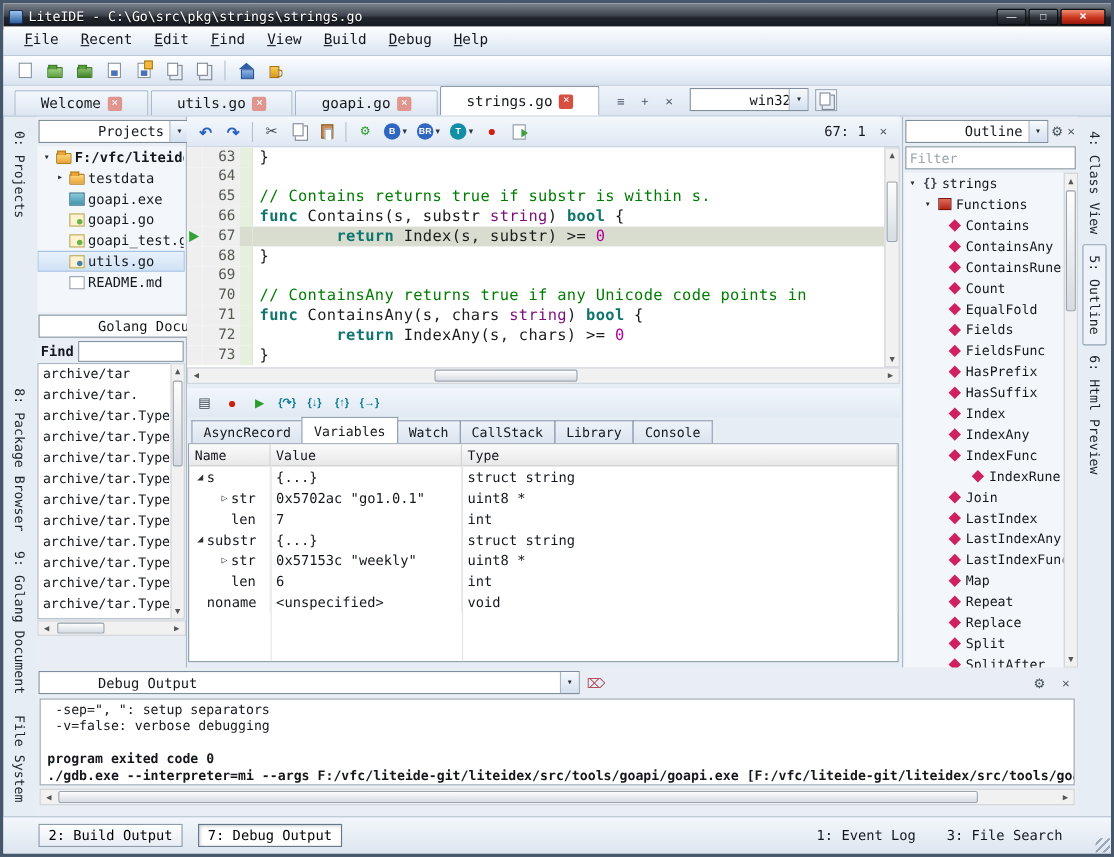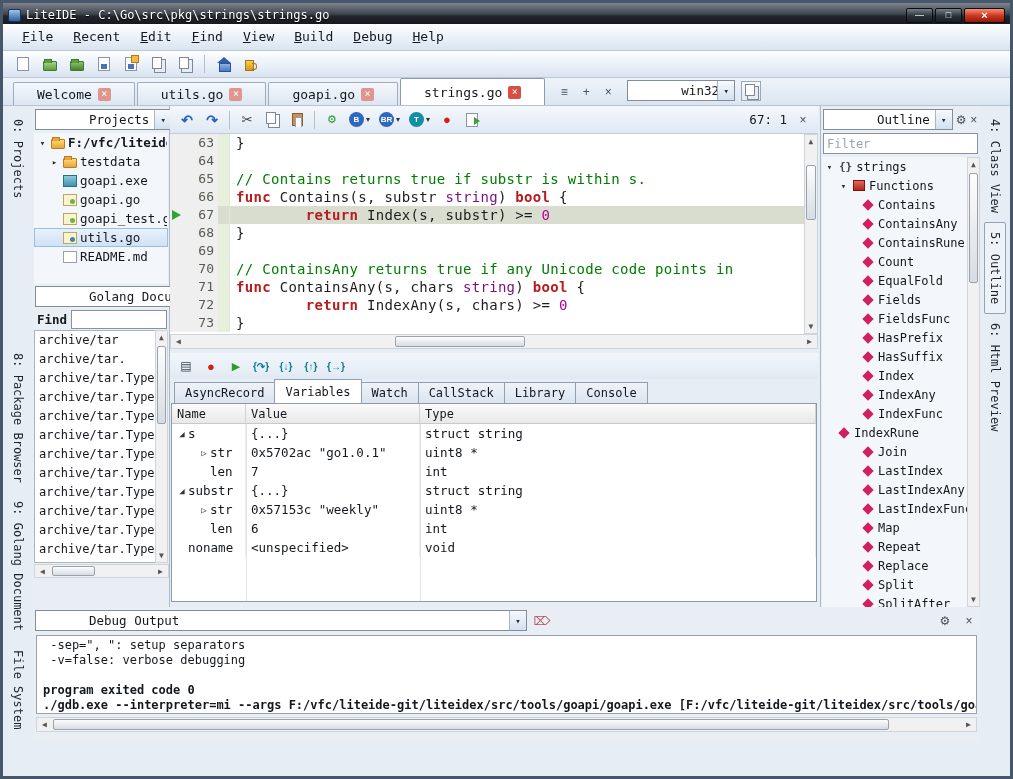--- a/index.html
+++ b/index.html
@@ -71,21 +71,21 @@
   .etoolbar{left:167px;top:103px;width:648px;height:28px;background:linear-gradient(#f4f8fc,#dfe8f3);border-bottom:1px solid #c0cddb;display:flex;align-items:center;gap:3px;padding:0 6px;}
   .cursorpos{margin-left:auto;font-size:12.5px;padding-right:4px;}
   .editor{left:167px;top:131px;width:634px;height:200px;background:#fff;overflow:hidden;}
   .cline{display:flex;height:18px;line-height:18px;font-size:14px;white-space:pre;}
   .cmargin{width:14px;background:#efefef;flex:none;position:relative;}
   .cnum{width:34px;background:#efefef;color:#555b4e;text-align:right;padding-right:4px;font-size:13px;flex:none;}
   .cfold{width:12px;background:#e6f0dc;border-right:1px solid #dfe6da;flex:none;}
   .ctext{flex:1;padding-left:6px;color:#1c1c1c;letter-spacing:0.3px;}
   .cline.current .ctext,.cline.current .cfold{background:#d8ddcf;}
   .cur-arrow{position:absolute;left:2px;top:4px;width:0;height:0;border-left:9px solid #2fa435;border-top:5px solid transparent;border-bottom:5px solid transparent;}
-  .tok-k{color:#b91c1c;font-weight:bold;}
+  .tok-k{color:#0f766e;font-weight:bold;}
   .tok-c{color:#007d00;}
   .tok-n{color:#b4009e;}
   .tok-t{color:#7d0f7d;}
 
   
   .vsb,.hsb{background:#f1f1f1;border:1px solid #cfd4da;}
   .sarr{color:#555;font-size:8px;text-align:center;flex:none;}
   .hsb{display:flex;align-items:stretch;}
   .hsb .sarr{width:15px;line-height:13px;}
   .vsb{display:flex;flex-direction:column;}
@@ -573,21 +573,21 @@
           <span>Index</span>
         </div>
         <div class="orow" style="padding-left: 40px;">
           <span class="oi-diamond"></span>
           <span>IndexAny</span>
         </div>
         <div class="orow" style="padding-left: 40px;">
           <span class="oi-diamond"></span>
           <span>IndexFunc</span>
         </div>
-        <div class="orow" style="padding-left: 16px;">
+        <div class="orow" style="padding-left: 61px;">
           <span class="oi-diamond"></span>
           <span>IndexRune</span>
         </div>
         <div class="orow" style="padding-left: 40px;">
           <span class="oi-diamond"></span>
           <span>Join</span>
         </div>
         <div class="orow" style="padding-left: 40px;">
           <span class="oi-diamond"></span>
           <span>LastIndex</span>
@@ -650,14 +650,25 @@
       </div>
     <div class="abs hsb" style="left:3px;right:3px;top:110px;height:15px;">
       <div class="sarr">◀</div>
       <div class="strack">
           <div class="sthumb" style="left:1px;width:92%;"></div>
         </div>
       <div class="sarr">▶</div>
     </div>
   </div>
 
+  <div class="abs statusbar">
+    <span id="status-left" style="display:flex;gap:14px;">
+        <button class="sbtn">2: Build Output</button>
+        <button class="sbtn active">7: Debug Output</button>
+      </span>
+    <span class="slabels" id="status-right">
+        <span>1: Event Log</span>
+        <span>3: File Search</span>
+      </span>
+    <div class="grip"></div>
+  </div>
 
 </div>
 
 </body></html>

